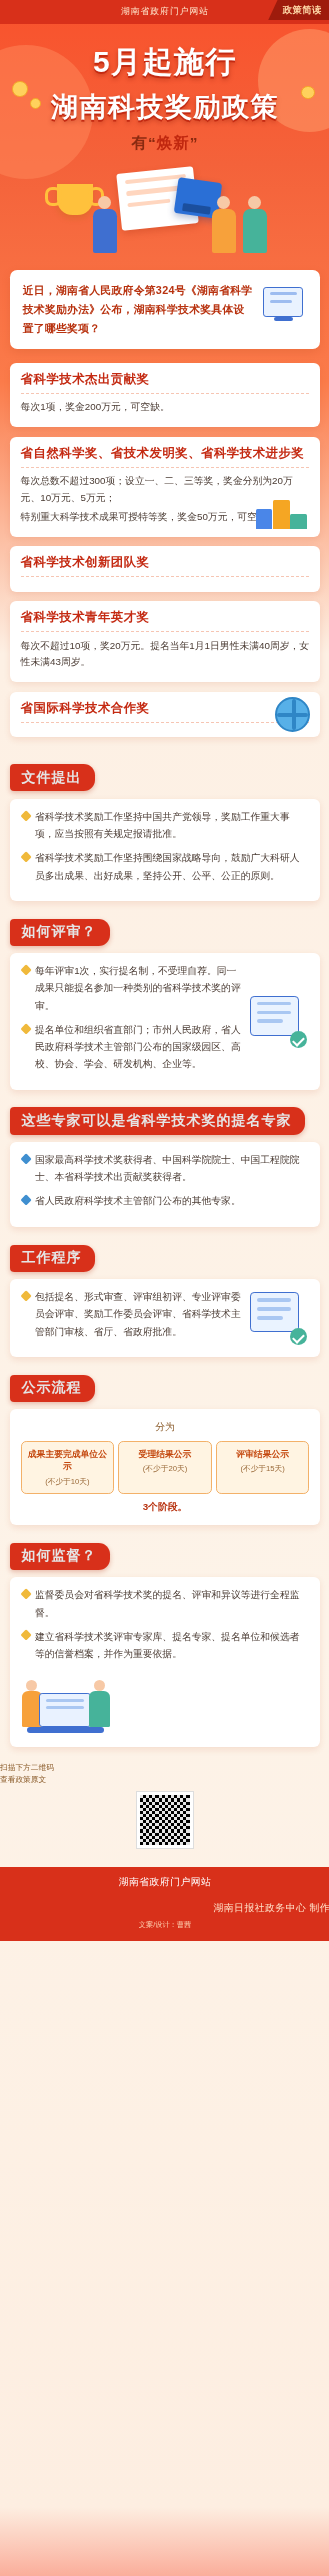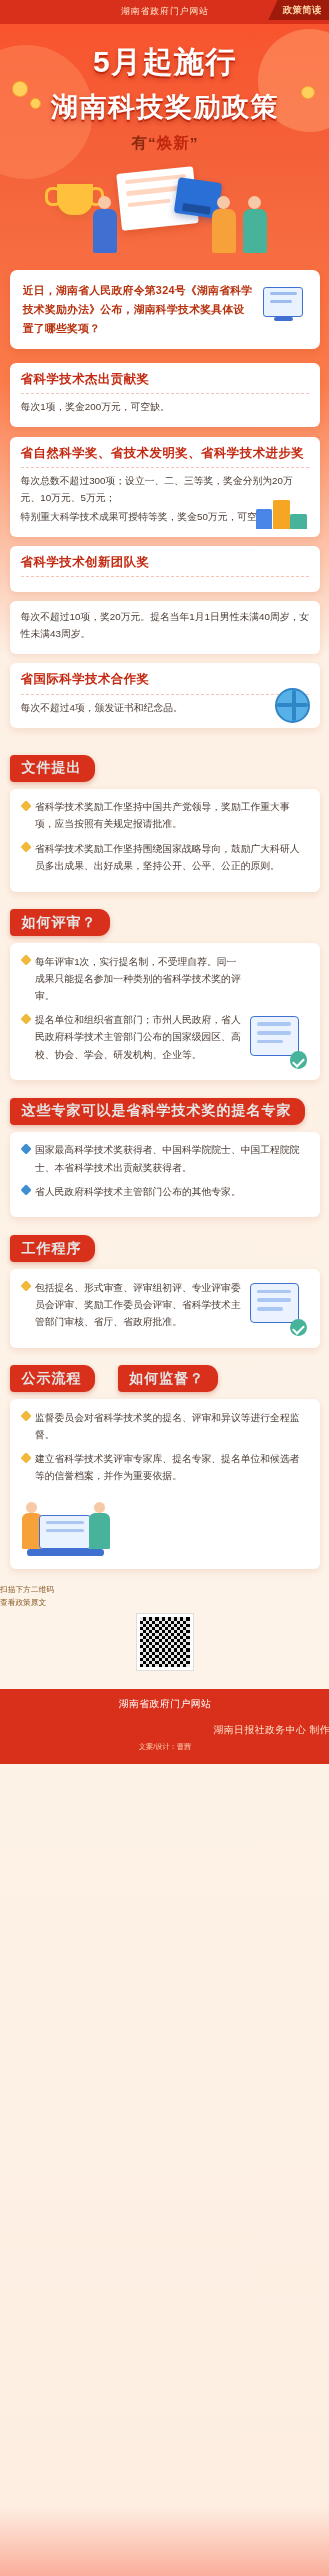--- a/index.html
+++ b/index.html
@@ -247,21 +247,21 @@
     border-radius: 1.5px;
   }
   .bullet .dot.blue { background: #3f8fd0; }
   .bullet p {
     color: #4a3b33;
     font-size: 9.8px;
     line-height: 1.75;
     flex: 1;
   }
   .panel .side-art { width: 62px; height: 57px; position: relative; flex: 0 0 62px; }
-  .row-with-art { display: flex; gap: 5.2px; align-items: flex-end; }
+  .row-with-art { display: flex; gap: 5.2px; align-items: center; }
 
   .art-board {
     position:absolute; left:3.1px; top:3.1px; width:49px; height:40px; background:#eaf3ff;
     border:1.5px solid #3f6fd0; border-radius:4.1px;
   }
   .art-board i{display:block;height:3.6px;background:#a9c7f2;margin:5.2px 6.2px;border-radius:2.1px;}
   .art-board i:nth-child(3){width:55%;}
   .art-check {
     position:absolute; right:1px; bottom:1px; width:17.5px; height:17.5px; border-radius:50%;
     background:#46b39a;
@@ -408,27 +408,27 @@
         <div class="podium one"></div>
         <div class="podium three"></div>
       </div>
     </div>
 
     <div class="award">
       <h3>省科学技术创新团队奖</h3>
     </div>
 
     <div class="award">
+      <h3>省科学技术青年英才奖</h3>
       <p>每次不超过10项，奖20万元。提名当年1月1日男性未满40周岁，女性未满43周岁。</p>
       <p></p>
     </div>
 
     <div class="award">
       <h3>省国际科学技术合作奖</h3>
-      <p>每次不超过4项，颁发证书和纪念品。</p>
       <div class="globe"></div>
     </div>
   </div>
 
   
   <div class="sec-head">文件提出</div>
   <div class="panel">
     <div class="bullet">
       <span class="dot"></span>
       <p>省科学技术奖励工作坚持中国共产党领导，奖励工作重大事项，应当按照有关规定报请批准。</p>
@@ -493,20 +493,38 @@
             <i></i>
             <i></i>
           </div>
         <div class="art-check"></div>
       </div>
     </div>
   </div>
 
   
   <div class="sec-head">公示流程</div>
+  <div class="timeline-wrap">
+    <div class="fenwei">分为</div>
+    <div class="stages">
+      <div class="stage">
+        <div class="t">成果主要完成单位公示</div>
+        <div class="d">(不少于10天)</div>
+      </div>
+      <div class="stage">
+        <div class="t">受理结果公示</div>
+        <div class="d">(不少于20天)</div>
+      </div>
+      <div class="stage">
+        <div class="t">评审结果公示</div>
+        <div class="d">(不少于15天)</div>
+      </div>
+    </div>
+    <div class="stage-count">3个阶段。</div>
+  </div>
 
   
   <div class="sec-head">如何监督？</div>
   <div class="panel">
     <div class="bullet">
       <span class="dot"></span>
       <p>监督委员会对省科学技术奖的提名、评审和异议等进行全程监督。</p>
     </div>
     <div class="bullet">
       <span class="dot"></span>

